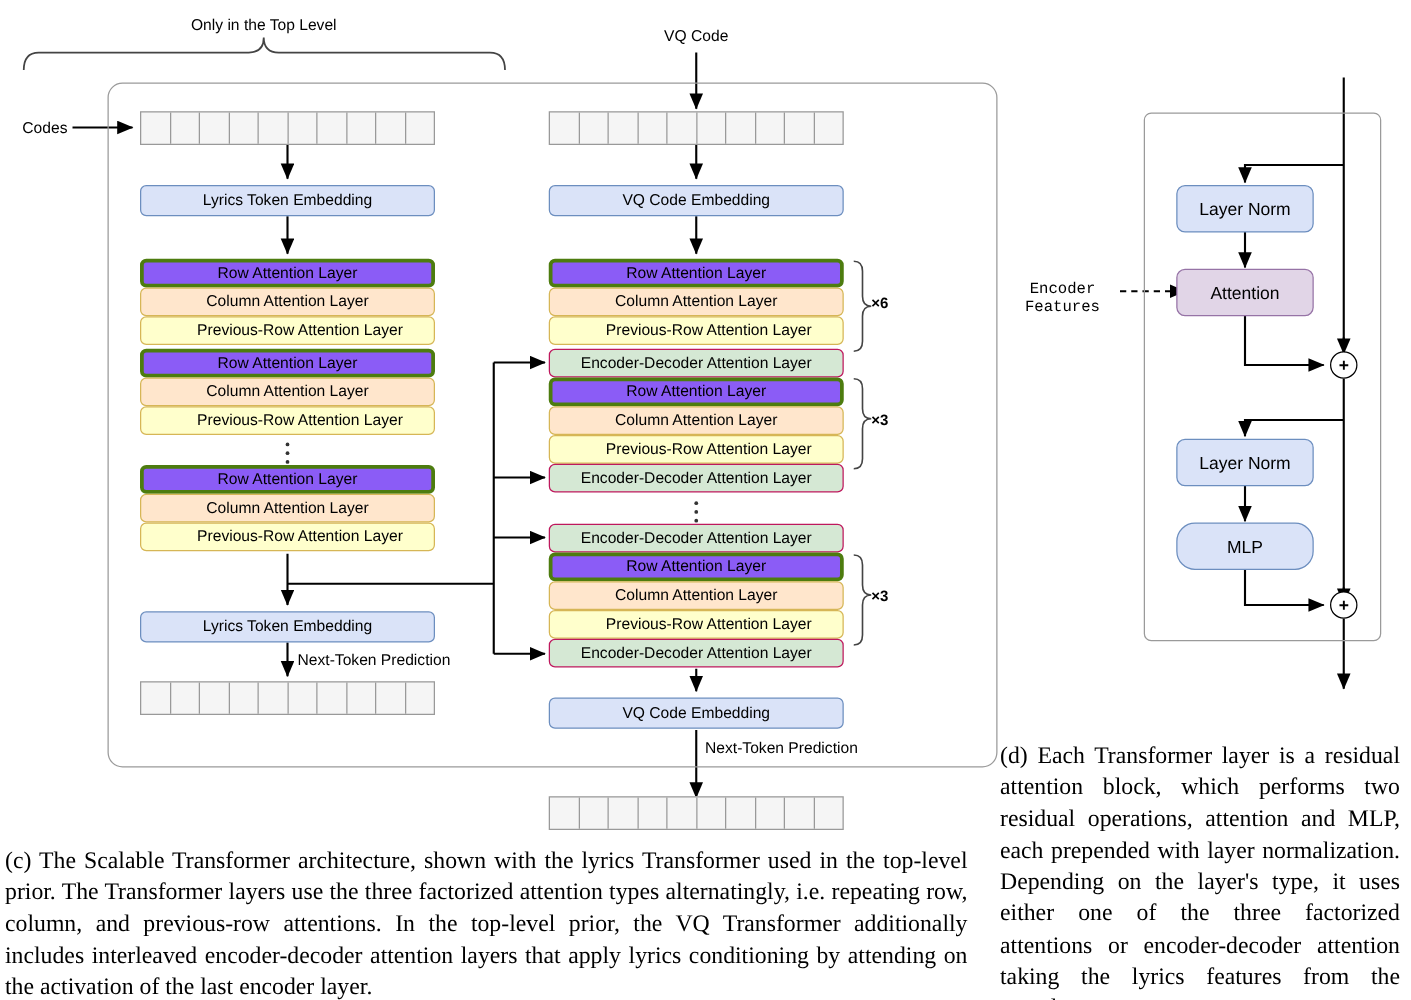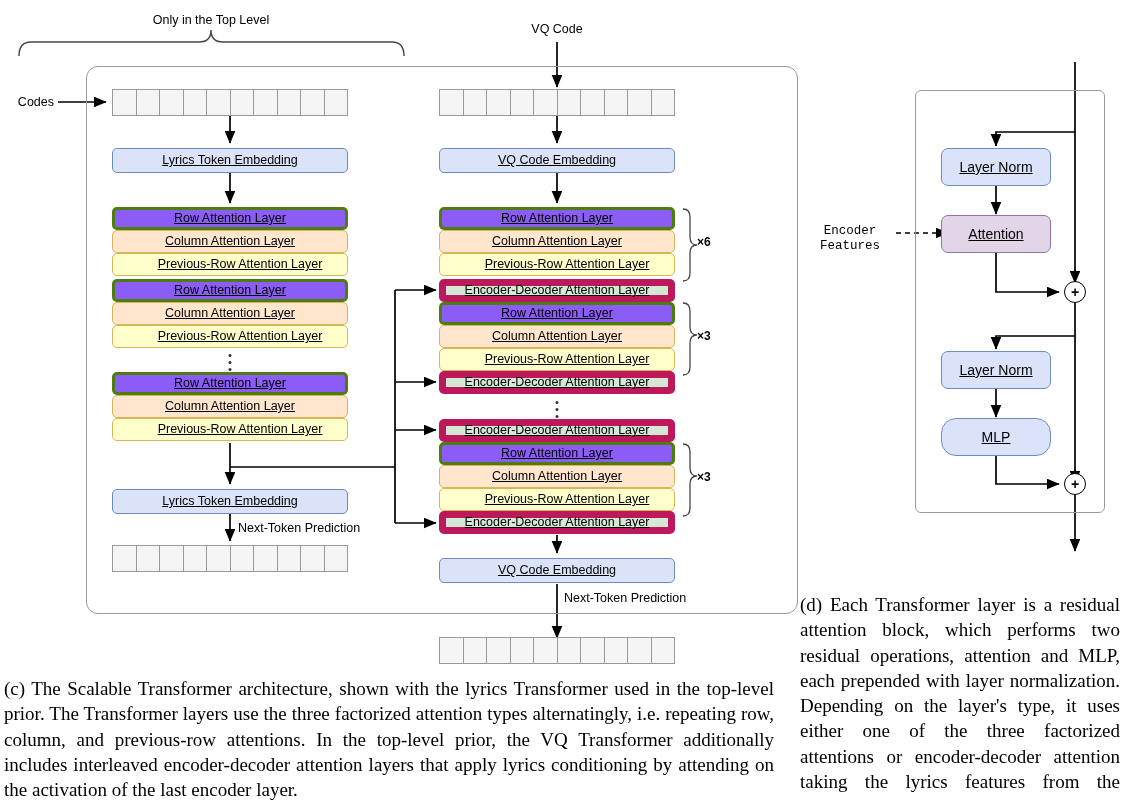--- a/index.html
+++ b/index.html
@@ -8,26 +8,26 @@
        font-family:"Liberation Sans", sans-serif;color:#111;}
 
   #stage{position:relative;width:1129px;height:800px;}
 
   svg.layer{position:absolute;left:0;top:0;width:1129px;height:800px;
             pointer-events:none;overflow:visible;}
 
   
   .box{position:absolute;box-sizing:border-box;border-radius:5px;
        display:flex;align-items:center;justify-content:center;
-       font-size:12.5px;line-height:1;white-space:nowrap;color:#000;text-decoration:underline;}
+       font-size:12.5px;line-height:1;white-space:nowrap;color:#000;}
   .box.emb{background:#dae3f8;border:1px solid #6c8ebf;}
   .box.row{background:#8b5cf6;border:3px solid #4d7c0f;}
   .box.col{background:#ffe6cc;border:1px solid #d6b656;}
   .box.prow{background:#ffffcc;border:1px solid #d6b656;padding-left:20px;}
-  .box.encdec{background:#d5e8d4;border:7px solid #be185d;text-align:center;}
+  .box.encdec{background:#d5e8d4;border:1px solid #be185d;text-align:center;}
   .box.attn{background:#e1d5e7;border:1px solid #9673a6;}
 
   
   .strip{position:absolute;display:flex;box-sizing:border-box;
          border:1px solid #999;background:#f5f5f5;}
   .strip i{display:block;flex:1 1 auto;border-right:1px solid #999;}
   .strip i:last-child{border-right:none;}
 
   
   .lbl{position:absolute;font-size:12.5px;line-height:1.15;color:#000;

